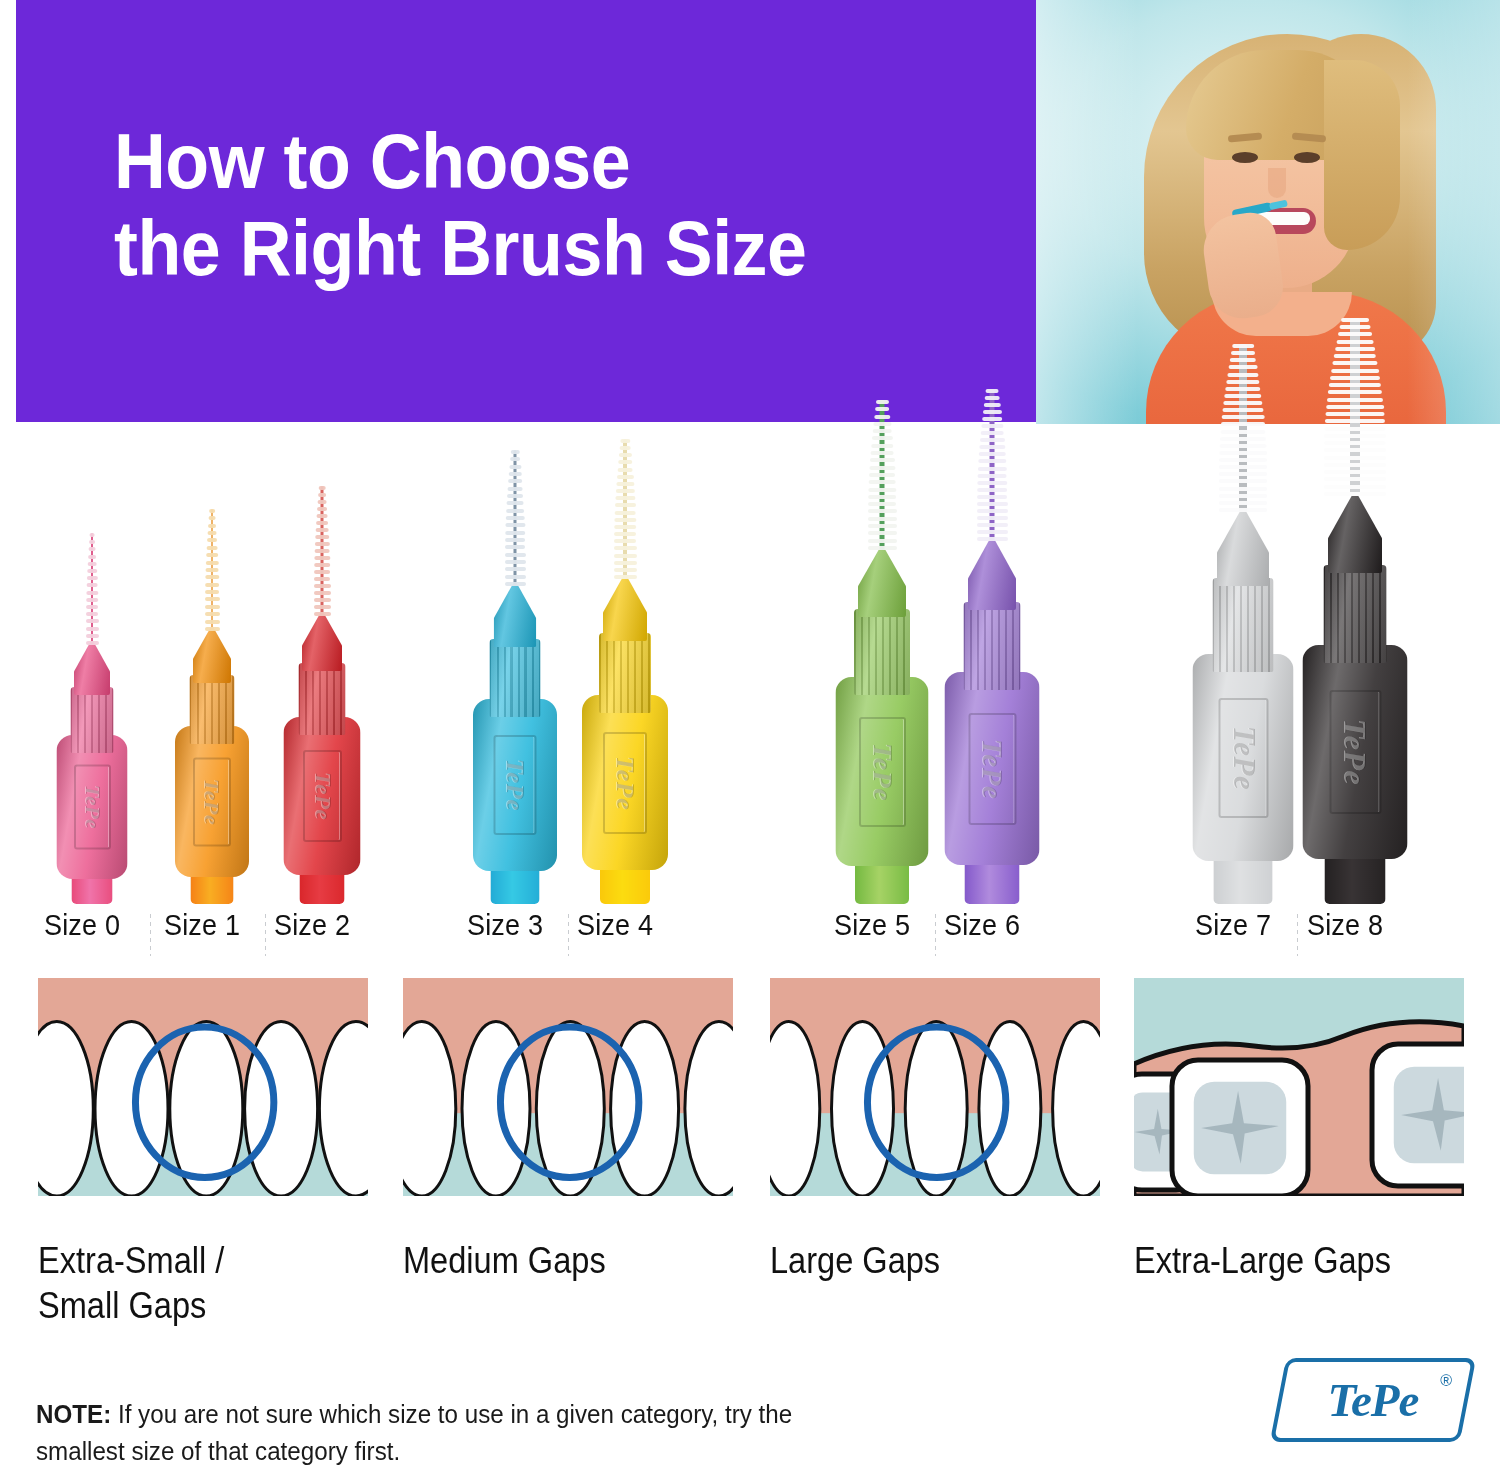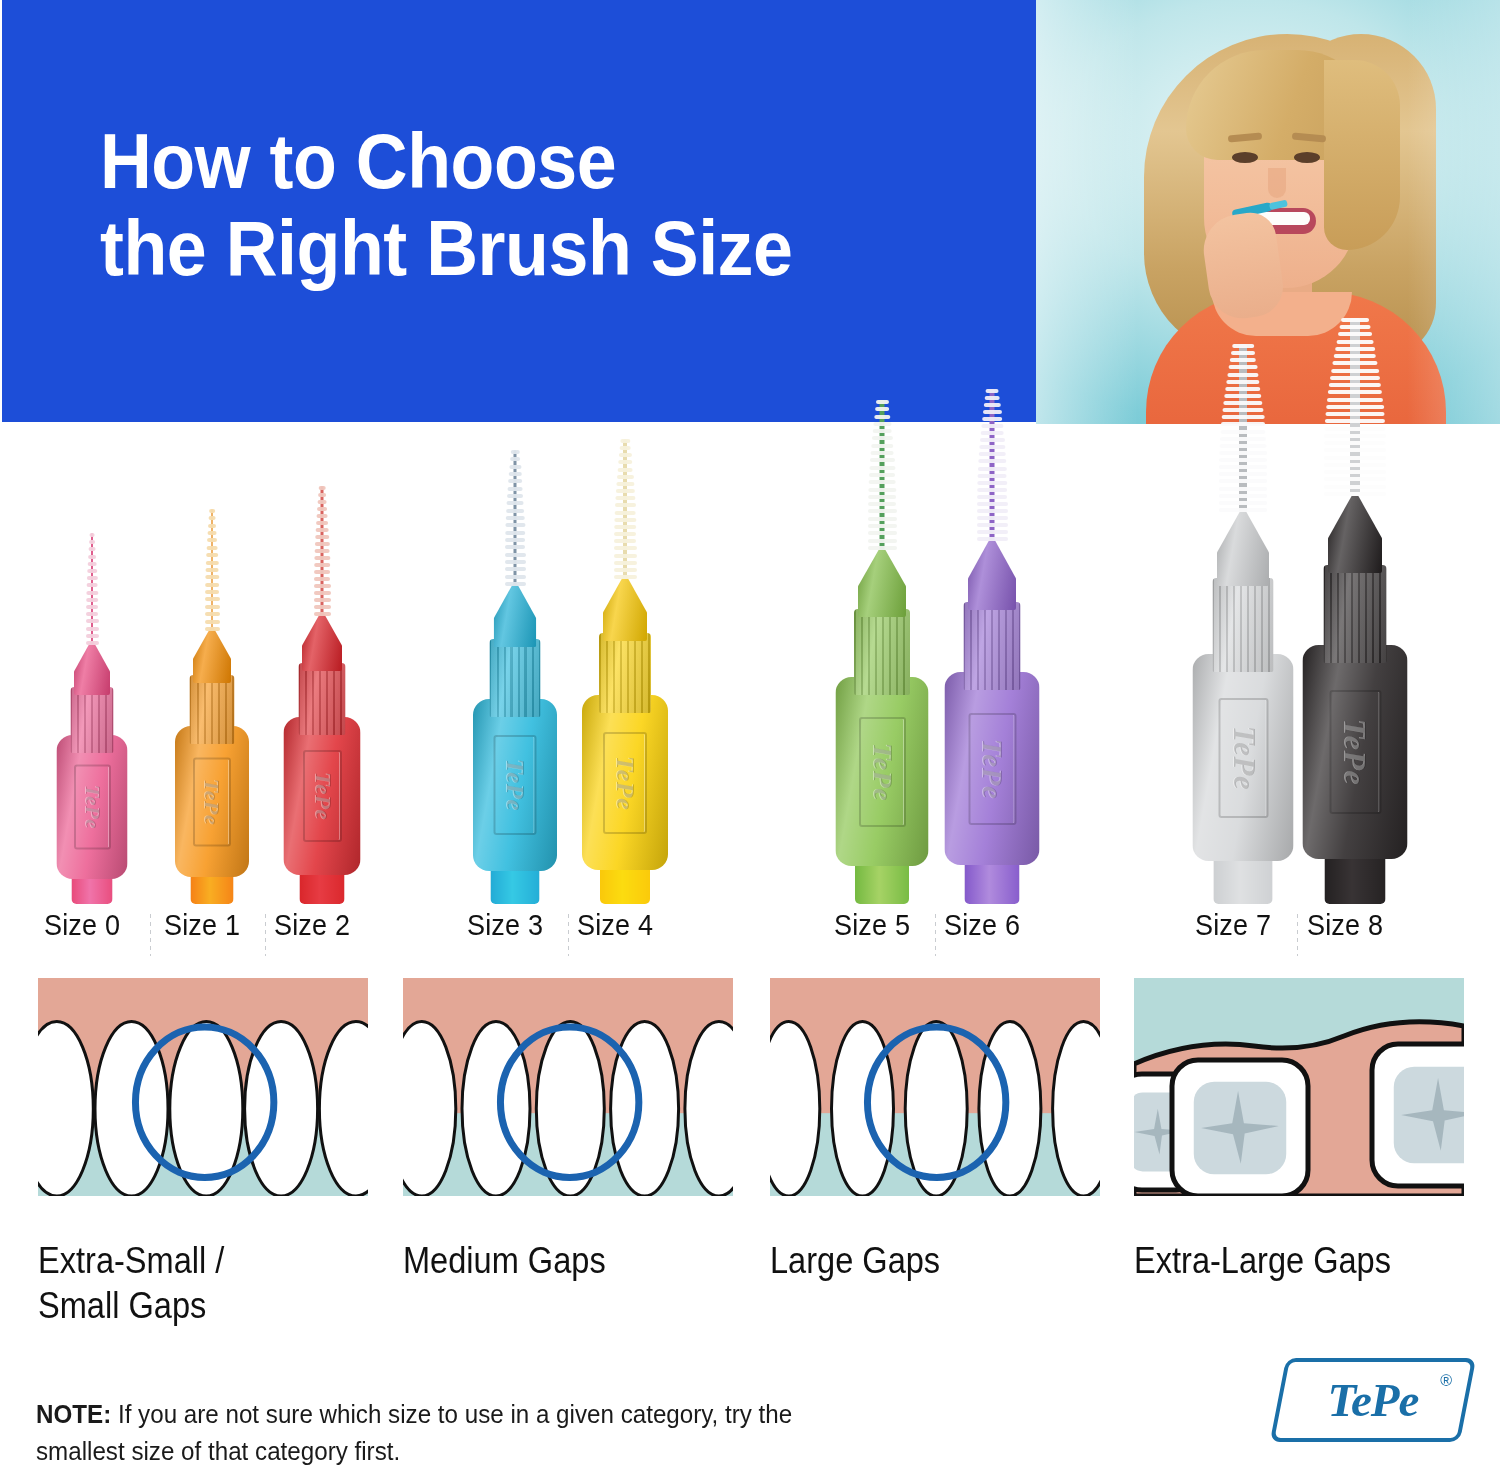--- a/index.html
+++ b/index.html
@@ -1,21 +1,21 @@
 <!DOCTYPE html>
 <html><head>
 <meta charset="utf-8">
 <style>
   html,body{margin:0;padding:0;background:#fff;}
   body{width:1500px;height:1472px;position:relative;overflow:hidden;
        font-family:"Liberation Sans","DejaVu Sans",sans-serif;color:#1a1a1a;}
 
   
   .header{position:absolute;left:0;top:0;width:1500px;height:424px;}
-  .header-blue{position:absolute;left:2px;top:0;width:1208px;height:422px;background:#1d4ed8;}
+  .header-blue{position:absolute;left:16px;top:0;width:1208px;height:422px;background:#6d28d9;}
   .header-title{position:absolute;left:98px;top:118px;width:900px;
       font-size:78px;line-height:1.12;font-weight:700;color:#ffffff;
       letter-spacing:-0.5px;transform:scaleX(.92);transform-origin:left top;}
   .header-title .l2{display:block;}
 
   .header-photo{position:absolute;left:1036px;top:0;width:464px;height:424px;overflow:hidden;
       background:radial-gradient(ellipse 120% 100% at 46% 34%, #e8f6f7 0%, #bfe6ea 34%, #7fcdd8 66%, #5bbccb 100%);}
   .photo-vignette{position:absolute;inset:0;
       background:linear-gradient(to right, rgba(255,255,255,.55) 0%, rgba(255,255,255,0) 22%, rgba(255,255,255,0) 80%, rgba(255,255,255,.35) 100%);}
   

